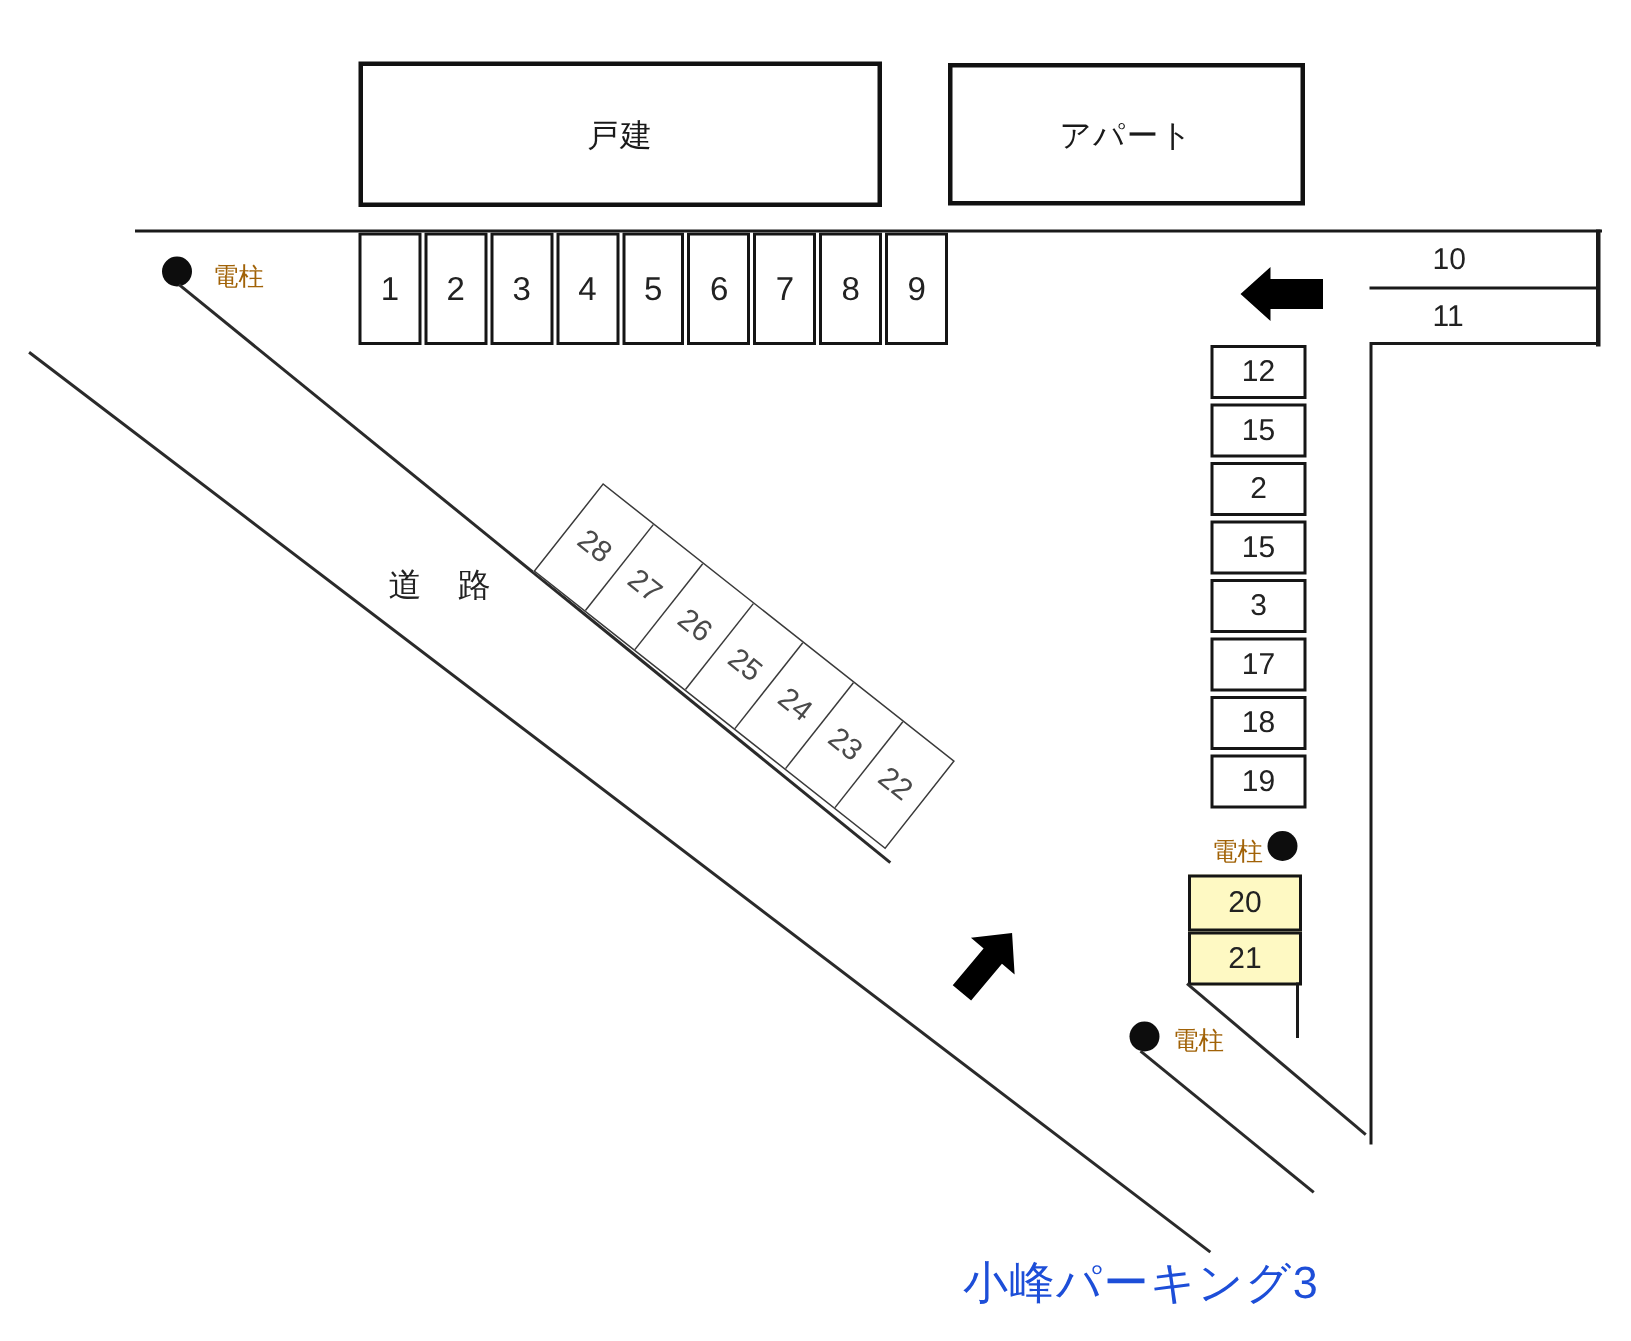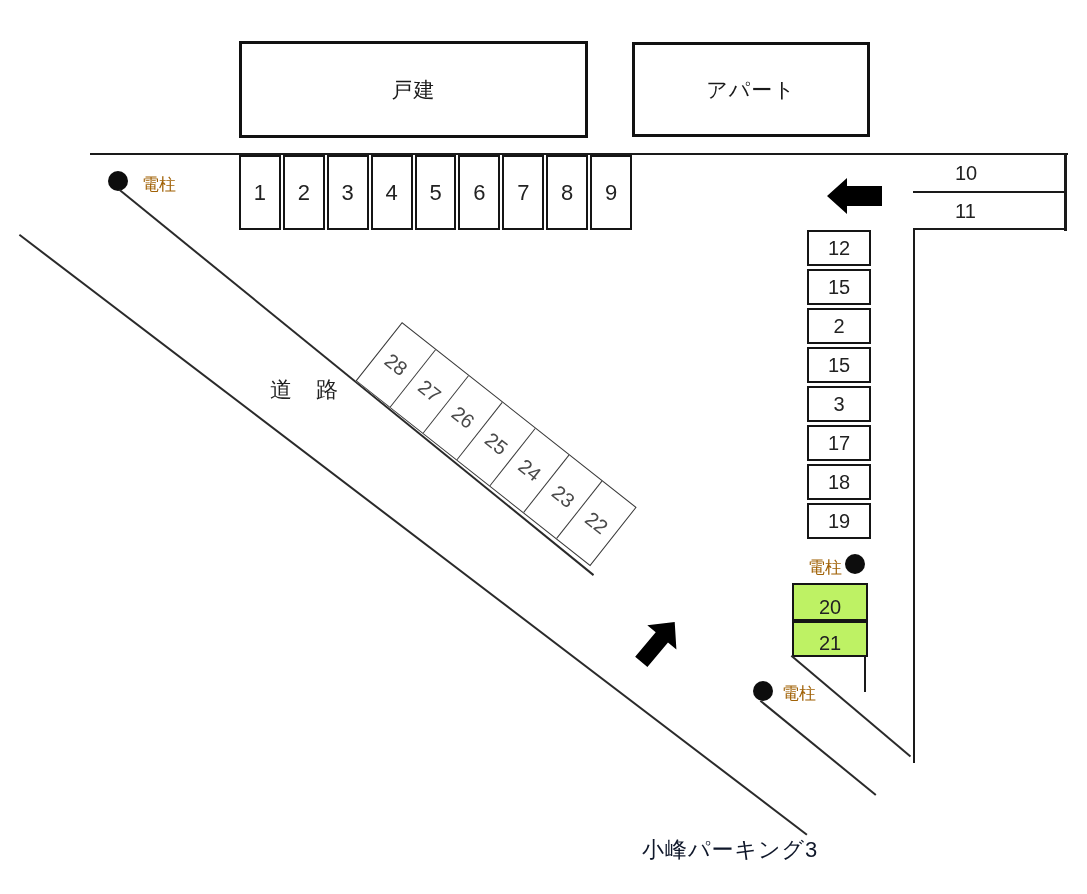--- a/index.html
+++ b/index.html
@@ -19,38 +19,38 @@
     flex:1; border:2px solid #151515; box-sizing:border-box;
     display:flex; align-items:center; justify-content:center; font-size:22px; color:#222; background:#fff;
   }
   .colstack { position:absolute; left:792px; width:64px;padding-left:15px; }
   .colstack .cell {
     height:36px; border:2px solid #151515; box-sizing:border-box; margin-bottom:3px;
     display:flex; align-items:center; justify-content:center; font-size:20px; color:#222; background:#fff;
   }
   .pair { position:absolute; left:792px; top:583px; width:76px; }
   .pair .cell {
-    border:2px solid #151515; box-sizing:border-box; background:#bef264;
-    display:flex; align-items:flex-end; justify-content:center; font-size:20px; color:#222;
+    border:2px solid #151515; box-sizing:border-box; background:#fef9c3;
+    display:flex; align-items:center; justify-content:center; font-size:20px; color:#222;
   }
   .lbl1011 { position:absolute; left:955px; width:70px; text-align:left; font-size:20px; color:#222; }
   .strip {
     position:absolute; left:402px; top:322px; width:299px; height:75px;
     transform:rotate(38.3deg); transform-origin:0 0;
     display:flex; border:1.5px solid #3a3a3a; box-sizing:border-box; background:#fff;
   }
   .strip .cell {
     flex:1; border-right:1.5px solid #3a3a3a;
     display:flex; align-items:center; justify-content:center; font-size:20px; color:#4a4a4a;
   }
   .strip .cell:last-child { border-right:none; }
   .dot { position:absolute; width:20px; height:20px; border-radius:50%; background:#0d0d0d; }
   .pole-label { position:absolute; font-size:17px; color:#a16207; white-space:nowrap; }
-  .road-label { position:absolute; left:270px; top:375px; font-size:22px; letter-spacing:9px; color:#222; white-space:nowrap; }
-  .title { position:absolute; left:642px; top:835px; font-size:22px; color:#0f172a; letter-spacing:1px; white-space:nowrap; }
+  .road-label { position:absolute; left:259px; top:375px; font-size:22px; letter-spacing:9px; color:#222; white-space:nowrap; }
+  .title { position:absolute; left:642px; top:835px; font-size:30px; color:#1d4ed8; letter-spacing:1px; white-space:nowrap; }
   .arrow { position:absolute; }
 </style>
 </head>
 <body>
 
 <div class="canvas">
 
   <div class="bldg" style="left:632px; top:42px; width:238px; height:95px;">
     <span>アパート</span>
   </div>

